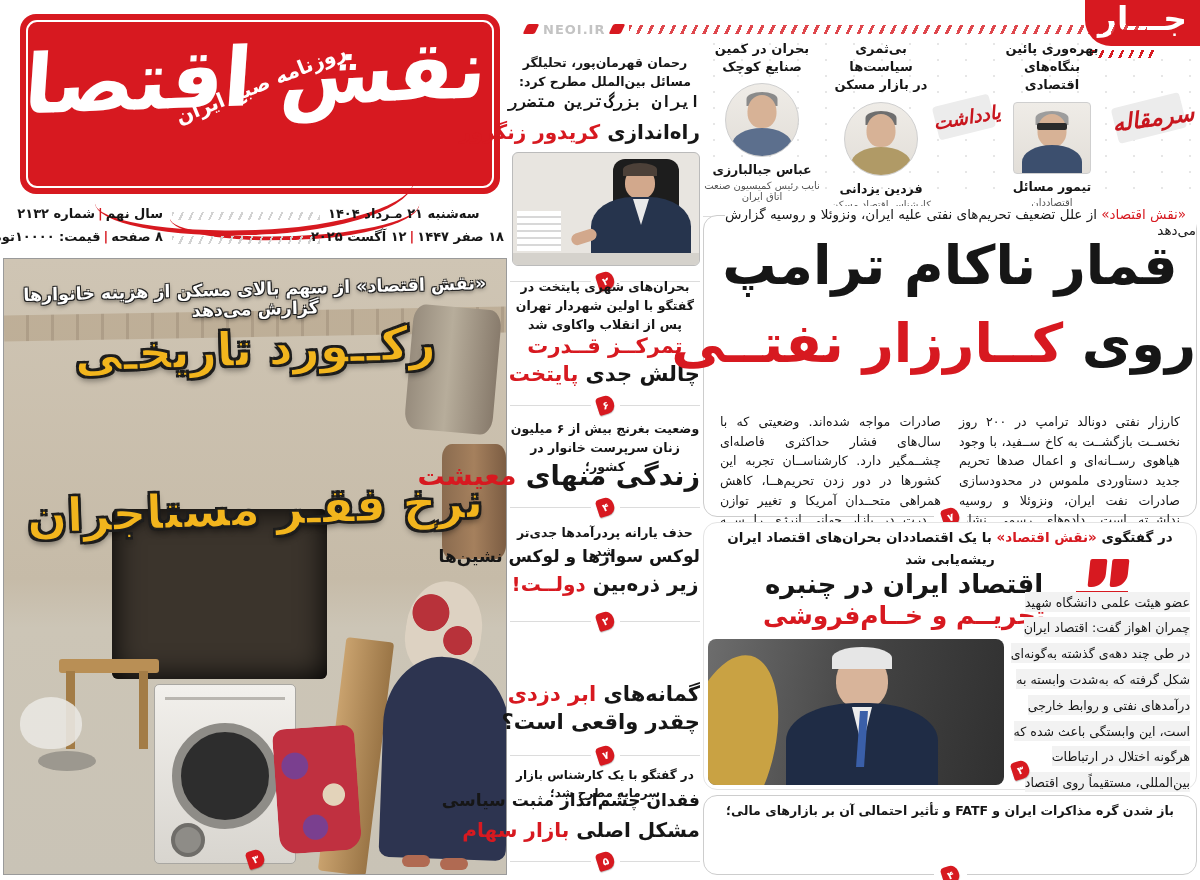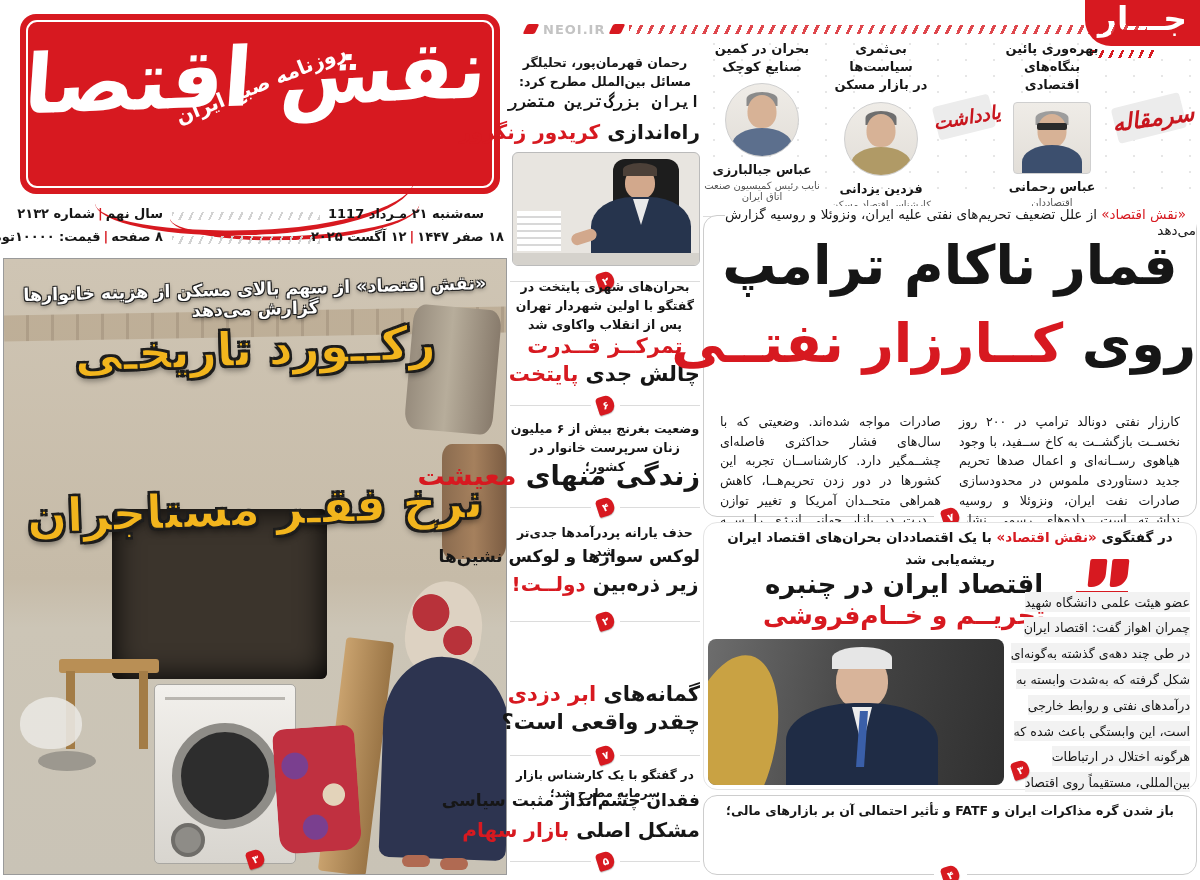--- a/index.html
+++ b/index.html
@@ -117,21 +117,21 @@
     <div>
       <b>سال نهم</b><span class="pipe">|</span><b>شماره ۲۱۳۲</b>
     </div>
     <div>
       <b>۸ صفحه</b><span class="pipe">|</span><b>قیمت: ۱۰۰۰۰تومان</b>
     </div>
   </div>
   <div class="abs slashes" style="left:172px;top:212px;width:148px;"></div>
   <div class="abs slashes" style="left:172px;top:236px;width:148px;"></div>
   <div class="abs meta" style="left:328px;top:203px;width:176px;text-align:left;">
-    <div><b>سه‌شنبه ۲۱ مـرداد 1117</b></div>
+    <div><b>سه‌شنبه ۲۱ مـرداد ۱۴۰۴</b></div>
     <div>
       <b>۱۸ صفر ۱۴۴۷</b><span class="pipe">|</span><b>۱۲ آگست ۲۰۲۵</b>
     </div>
   </div>
 
   <div class="abs photo">
 
     <div class="abs" style="left:0;top:52px;width:502px;height:26px;background:repeating-linear-gradient(90deg,#b9a88f 0 22px,#a3917a 22px 25px);opacity:.75;transform:rotate(-1deg);"></div>
     <div class="abs" style="left:405px;top:48px;width:88px;height:125px;background:linear-gradient(90deg,#978c7d,#b7ad9b 45%,#887b6c);border-radius:12px/18px;transform:rotate(5deg);"></div>
     <div class="abs" style="left:438px;top:185px;width:64px;height:115px;background:linear-gradient(90deg,#8a6b4f,#a5805d 50%,#7c5d43);border-radius:10px/14px;"></div>
@@ -293,21 +293,21 @@
     <div class="coltitle">
       <div>بهره‌وری پائین</div>
       <div>بنگاه‌های اقتصادی</div>
     </div>
     <div class="avatar sq">
       <span class="hair" style="background:#9d9d9d;width:33px;"></span>
       <span class="head"></span>
       <span style="position:absolute;left:50%;top:20px;transform:translateX(-50%);width:30px;height:7px;background:#2b2b2b;border-radius:2px;"></span>
       <span class="shold" style="background:#3c4f6e;"></span>
     </div>
-    <div class="cname">عباس رحمانی</div>
+    <div class="cname">تیمور مسائل</div>
     <div class="crole">اقتصاددان</div>
     <div class="msep" style="margin-top:4px;">
       <span class="sepline"></span>
         <span class="ribbon">۲</span>
         <span class="sepline"></span>
     </div>
   </div>
 
   <div class="abs" style="left:1108px;top:92px;width:86px;height:52px;">
     <div class="paper" style="left:6px;top:8px;width:70px;height:36px;"></div>

